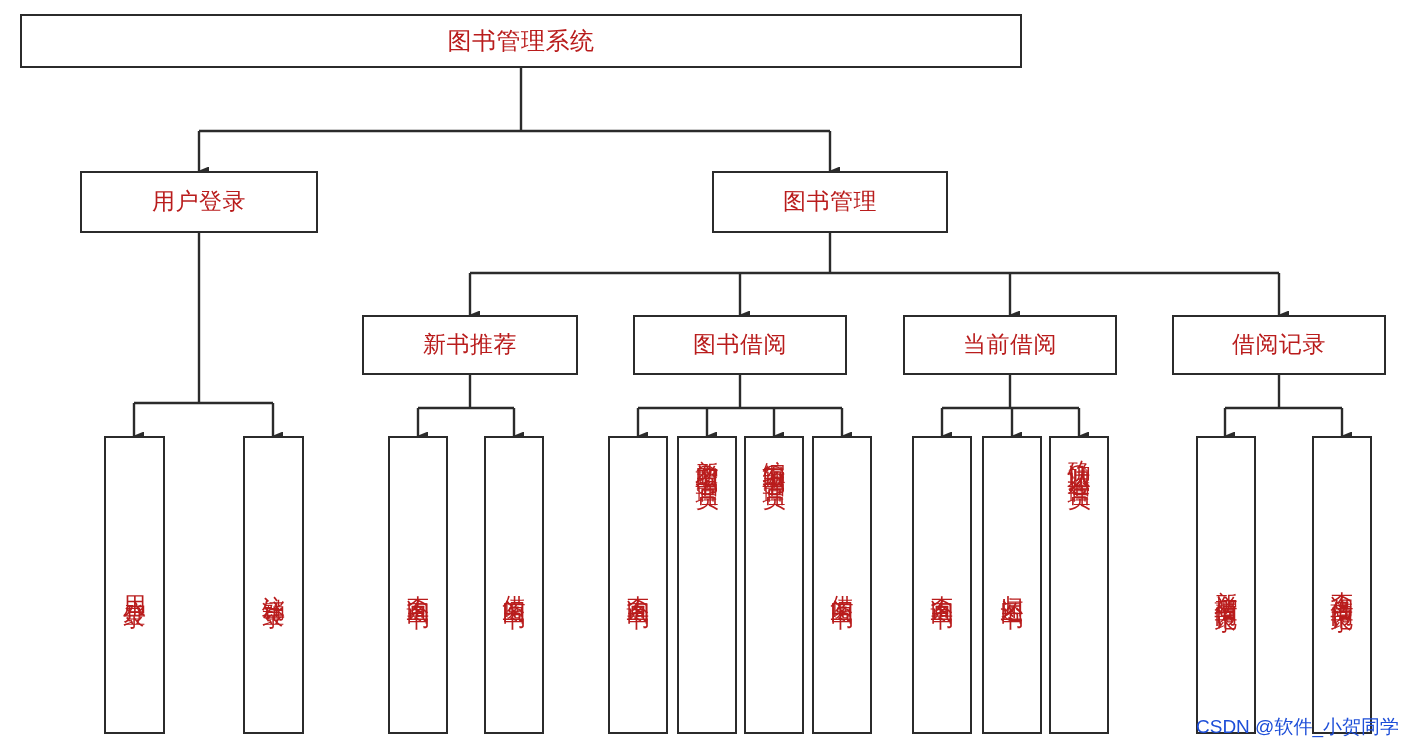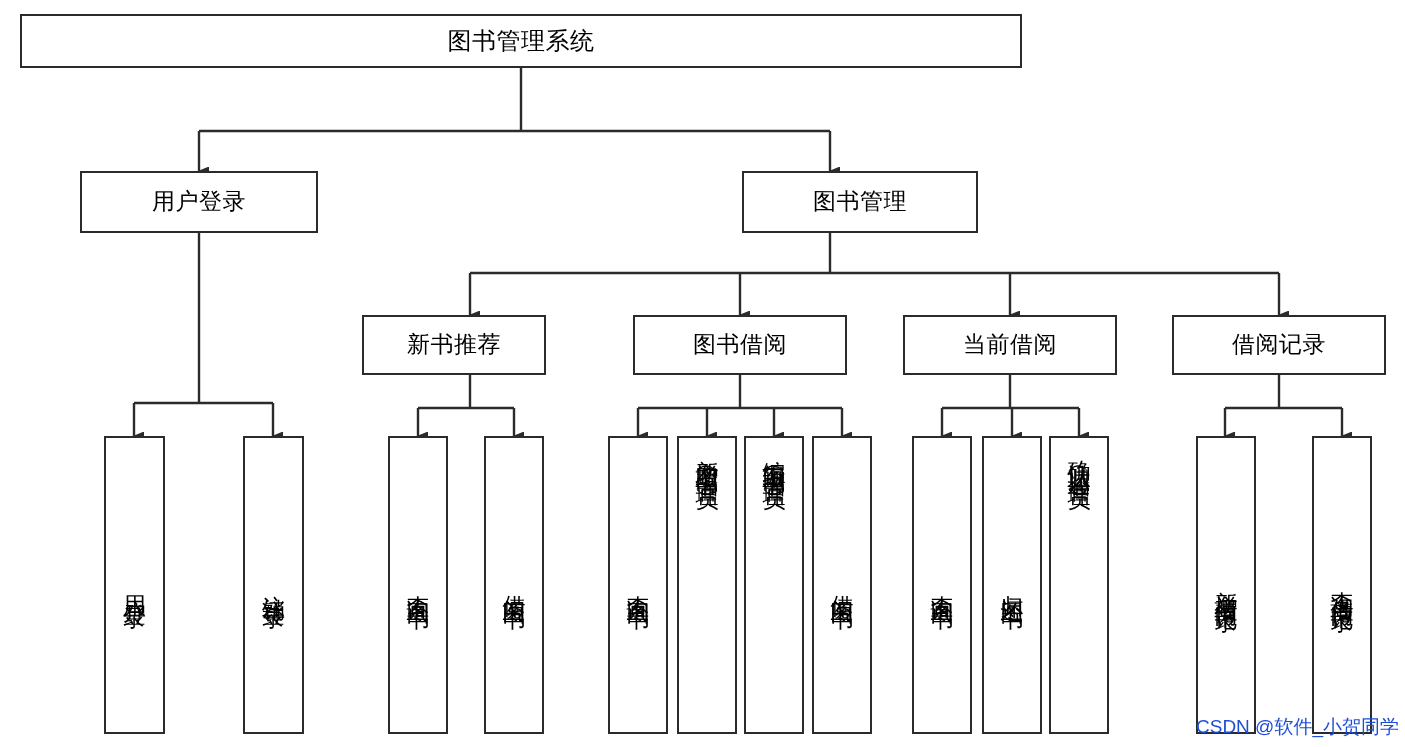--- a/index.html
+++ b/index.html
@@ -30,21 +30,21 @@
     position: absolute;
     box-sizing: border-box;
     background: #ffffff;
     border: 2px solid #2b2b2b;
     display: flex;
     align-items: center;
     justify-content: center;
     z-index: 2;
   }
   .node .node-label {
-    color: #000000;
+    color: #b91c1c;
     text-align: center;
     line-height: 1.12;
     letter-spacing: 0.5px;
     white-space: pre;
   }
   
   .node.horiz .node-label {
     font-size: 23px;
     writing-mode: horizontal-tb;
   }
@@ -127,24 +127,24 @@
       </g>
   </svg>
 
   <div id="nodes-layer">
       <div class="node horiz root" style="left: 20px; top: 14px; width: 1002px; height: 54px;">
         <span class="node-label">图书管理系统</span>
       </div>
       <div class="node horiz level2" style="left: 80px; top: 171px; width: 238px; height: 62px;">
         <span class="node-label">用户登录</span>
       </div>
-      <div class="node horiz level2" style="left: 712px; top: 171px; width: 236px; height: 62px; margin-left: 30px;">
+      <div class="node horiz level2" style="left: 712px; top: 171px; width: 236px; height: 62px;">
         <span class="node-label">图书管理</span>
       </div>
-      <div class="node horiz level3" style="left: 362px; top: 315px; width: 184px; height: 60px;">
+      <div class="node horiz level3" style="left: 362px; top: 315px; width: 216px; height: 60px;">
         <span class="node-label">新书推荐</span>
       </div>
       <div class="node horiz level3" style="left: 633px; top: 315px; width: 214px; height: 60px; font-family: Liberation Serif, serif;">
         <span class="node-label">图书借阅</span>
       </div>
       <div class="node horiz level3" style="left: 903px; top: 315px; width: 214px; height: 60px; align-items: center;">
         <span class="node-label">当前借阅</span>
       </div>
       <div class="node horiz level3" style="left: 1172px; top: 315px; width: 214px; height: 60px; justify-content: center;">
         <span class="node-label">借阅记录</span>

